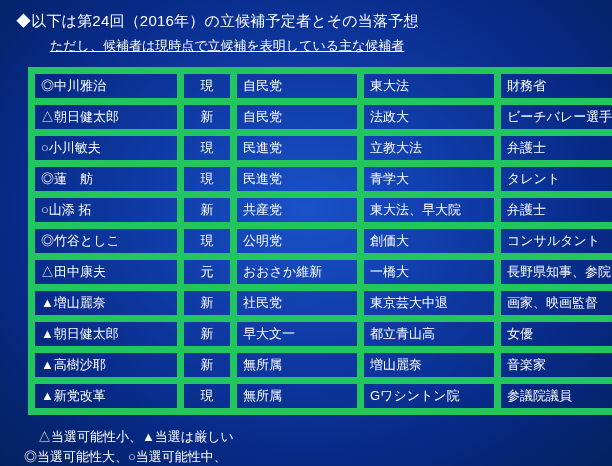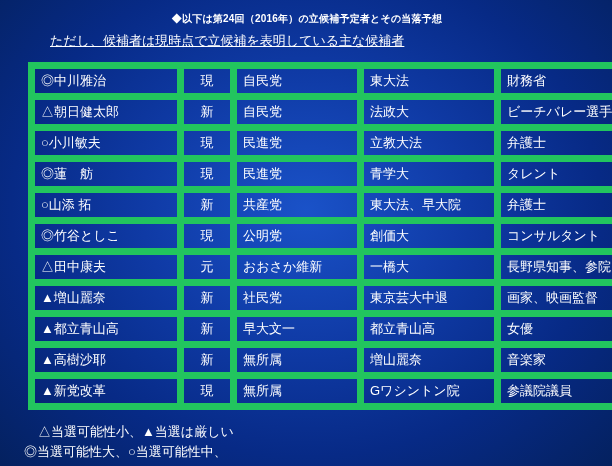--- a/index.html
+++ b/index.html
@@ -16,27 +16,26 @@
     overflow: hidden;
   }
   .page {
     position: relative;
     width: 612px;
     height: 466px;
     box-sizing: border-box;
     padding: 10px 14px 6px 14px;
   }
   .title {
-    font-size: 10px;
-    font-weight: bold;
+    font-size: 15px;
+    font-weight: normal;
     letter-spacing: 0.2px;
     color: #ffffff;
     white-space: nowrap;
     margin: 2px 0 0 2px;
-    text-align: center;
   }
   .subtitle {
     font-size: 13px;
     color: #ffffff;
     margin: 6px 0 0 36px;
     white-space: nowrap;
     text-decoration: underline;
   }
   table.cand {
     border-collapse: collapse;
@@ -128,21 +127,21 @@
         <td class="c-job">長野県知事、参院・衆院議員</td>
       </tr>
       <tr>
         <td class="c-name">▲増山麗奈</td>
         <td class="c-status">新</td>
         <td class="c-party">社民党</td>
         <td class="c-school">東京芸大中退</td>
         <td class="c-job">画家、映画監督</td>
       </tr>
       <tr>
-        <td class="c-name">▲都立青山高</td>
+        <td class="c-name">▲朝日健太郎</td>
         <td class="c-status">新</td>
         <td class="c-party">早大文一</td>
         <td class="c-school">都立青山高</td>
         <td class="c-job">女優</td>
       </tr>
       <tr>
         <td class="c-name">▲高樹沙耶</td>
         <td class="c-status">新</td>
         <td class="c-party">無所属</td>
         <td class="c-school">増山麗奈</td>

